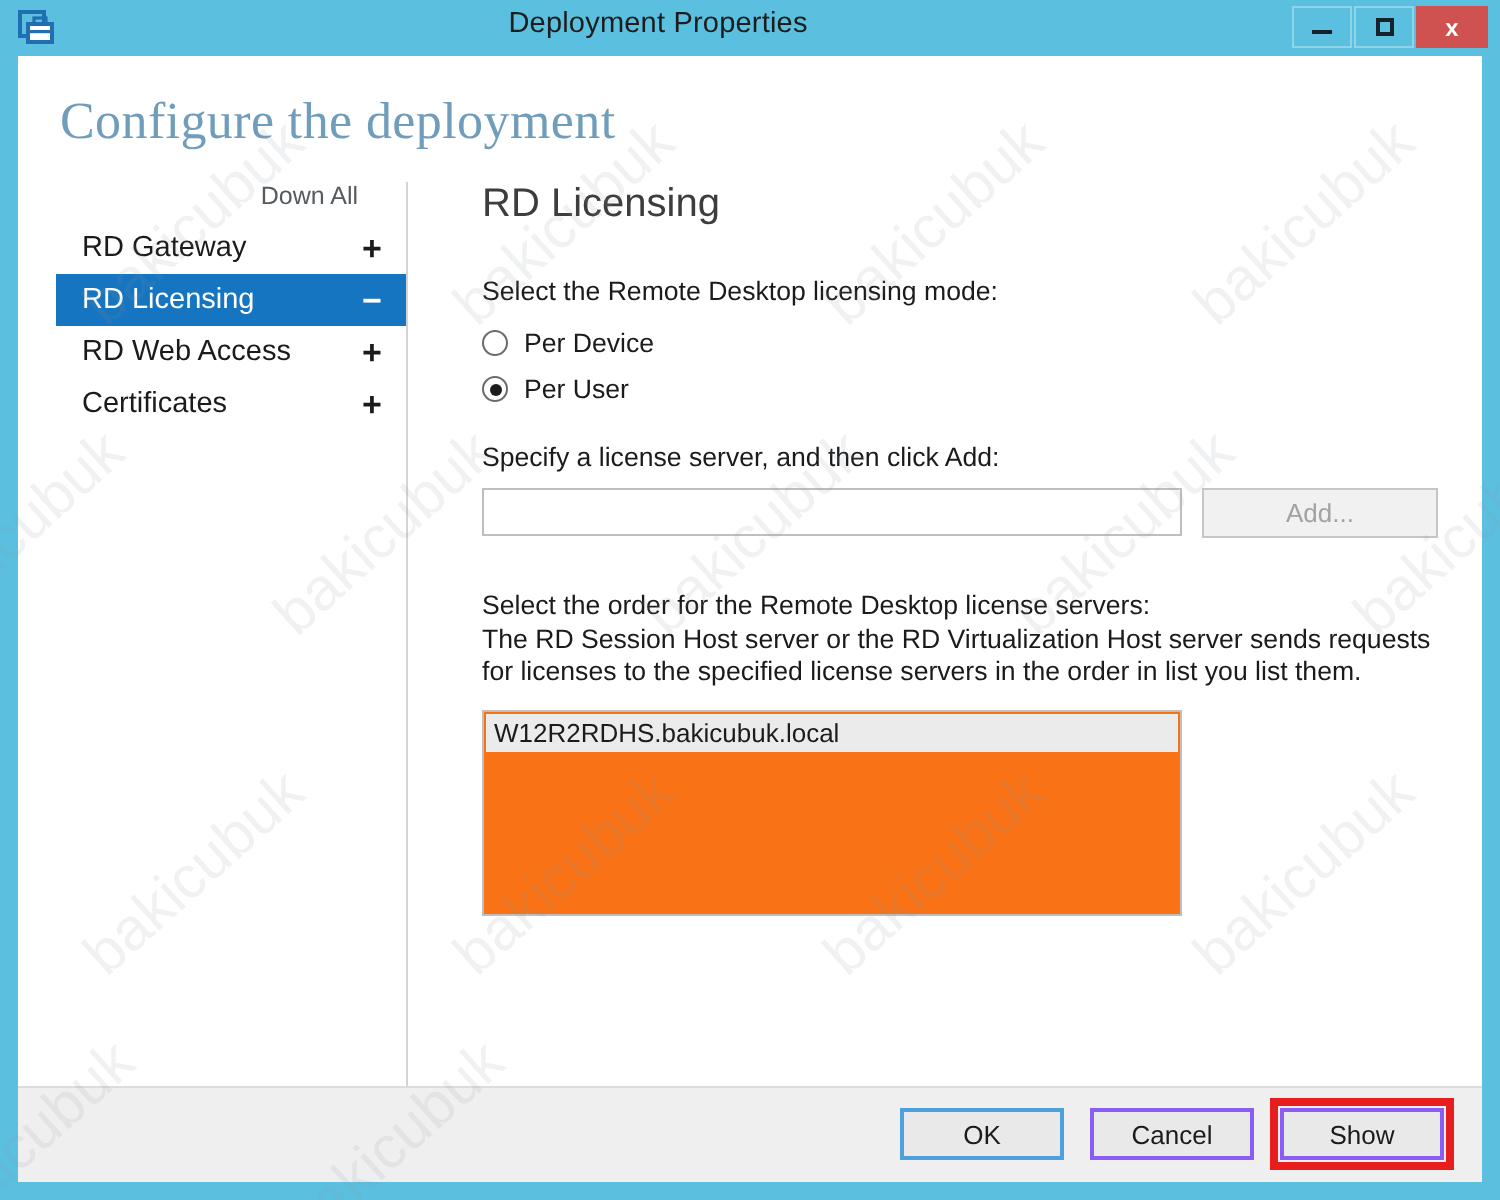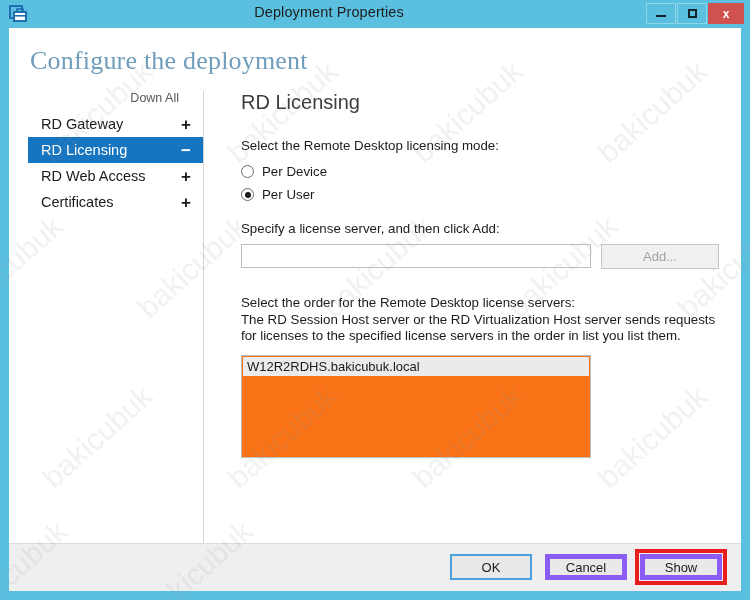--- a/index.html
+++ b/index.html
@@ -269,21 +269,21 @@
   }
   .footer-btns {
     position: absolute;
     right: 19px; top: 10px;
     display: flex;
     gap: 13px;
   }
   .fbtn {
     width: 82px;
     height: 26px;
-    border: 5px solid #8b5cf6;
+    border: 2px solid #8b5cf6;
     background: #e9e9e9;
     font-family: "Liberation Sans", sans-serif;
     font-size: 13px;
     color: #1b1b1b;
     box-sizing: border-box;
     cursor: default;
   }
   .fbtn.focused {
     border: 2px solid #4ba0dd;
   }

